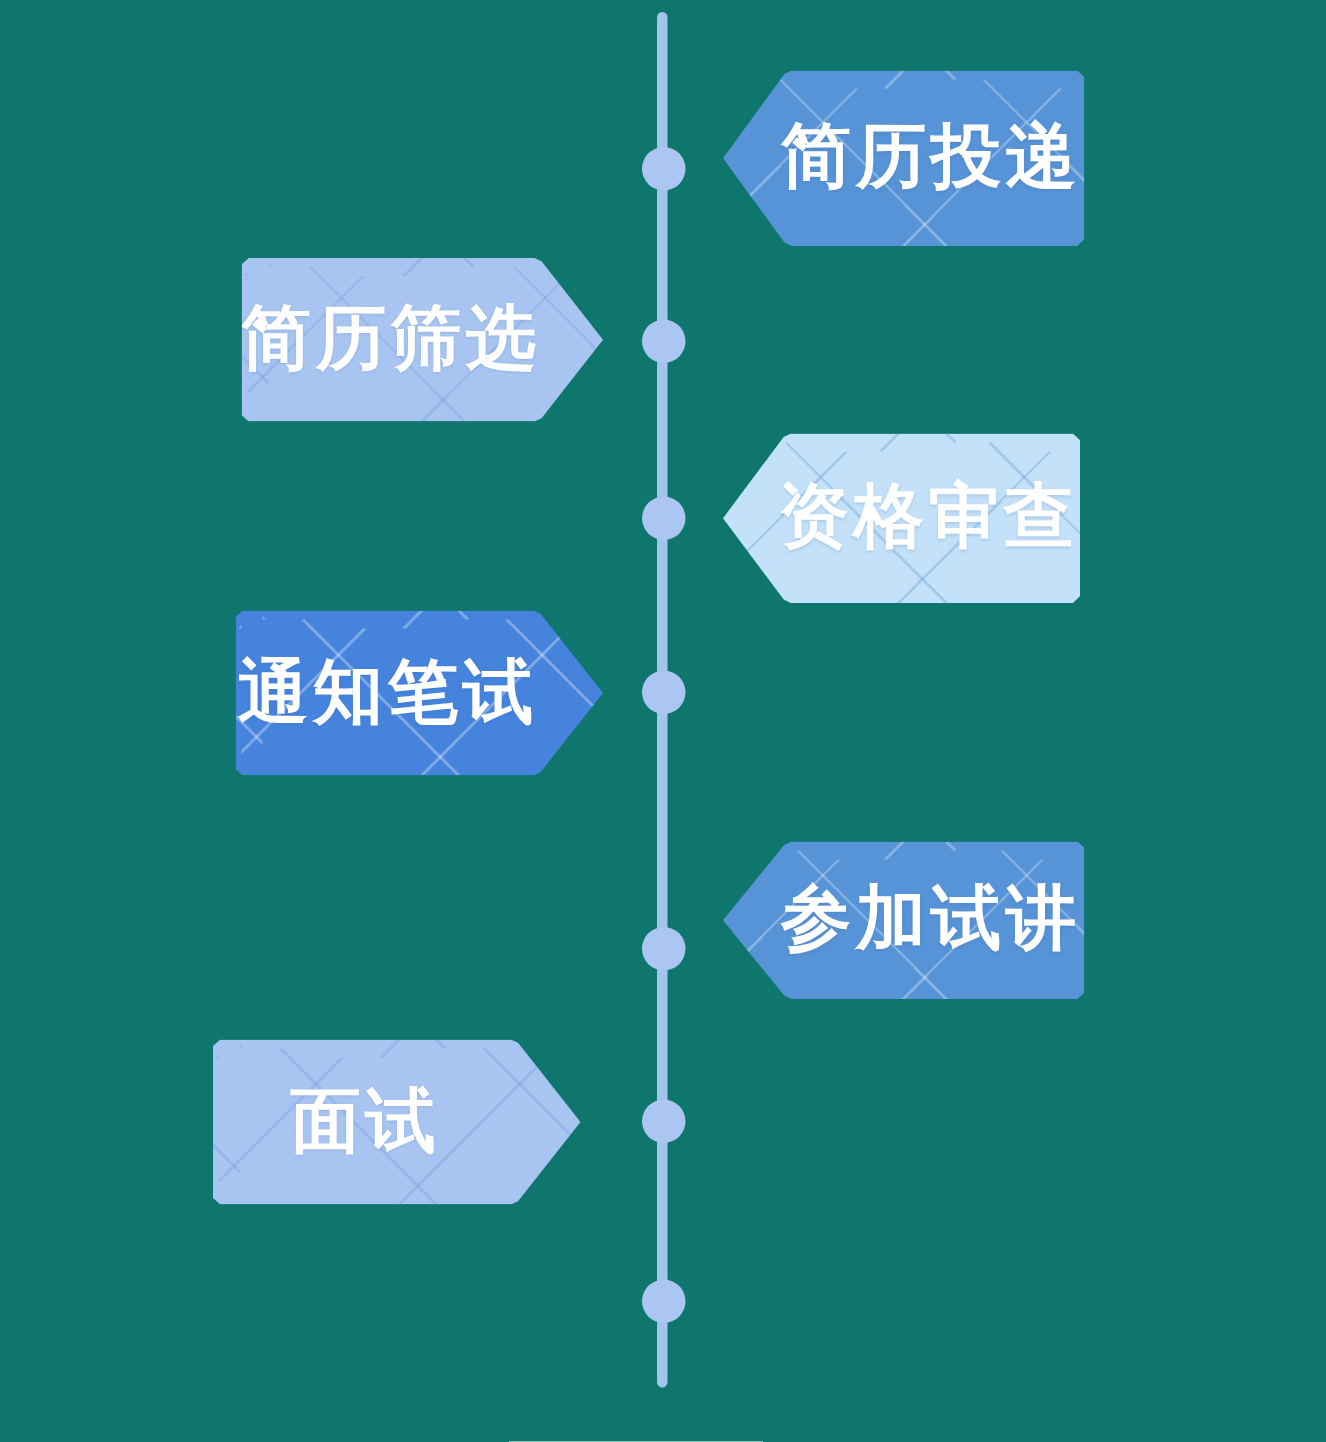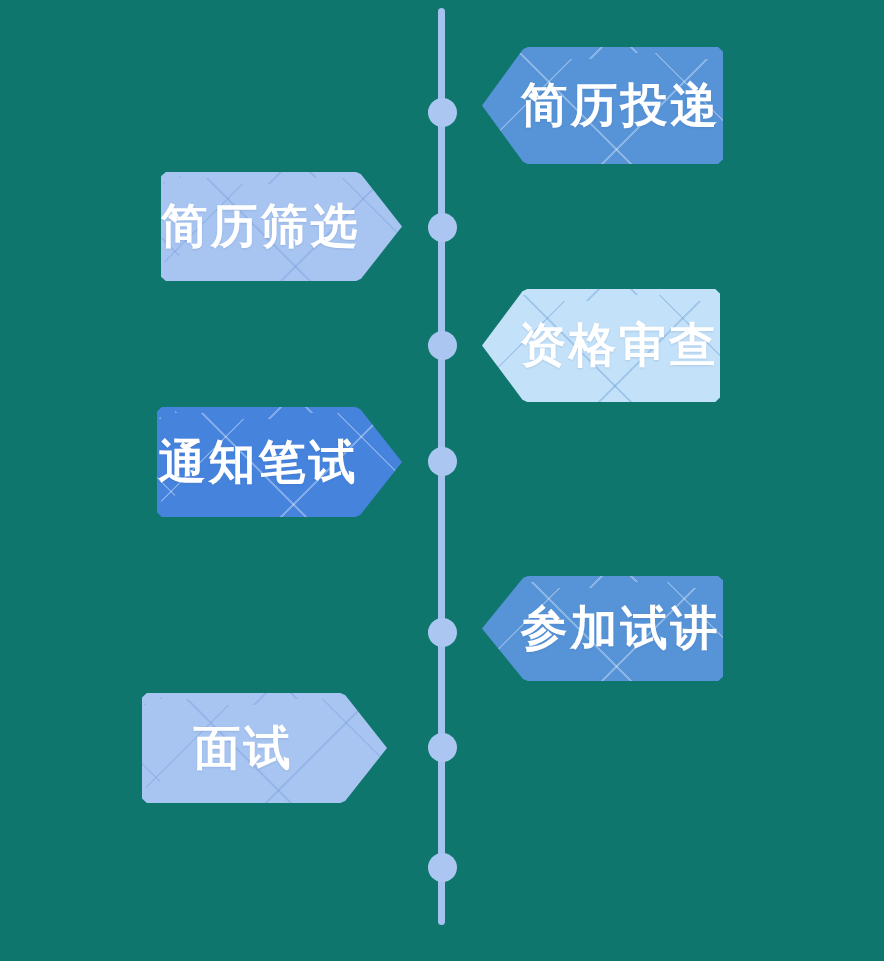--- a/index.html
+++ b/index.html
@@ -73,21 +73,21 @@
     white-space: nowrap;
     text-shadow: 0 1px 2px rgba(70,100,160,0.18);
     line-height: 1;
   }
 
   
   .s1 { left: 482px; top: 47px;  width: 241px; height: 117px; }
   .s2 { left: 161px; top: 172px; width: 241px; height: 109px; }
   .s3 { left: 482px; top: 289px; width: 238px; height: 113px; }
   .s4 { left: 157px; top: 407px; width: 245px; height: 110px; }
-  .s5 { left: 482px; top: 576px; width: 241px; height: 105px; text-align: right; }
+  .s5 { left: 482px; top: 561px; width: 241px; height: 105px; text-align: right; }
   .s6 { left: 142px; top: 693px; width: 245px; height: 110px; }
   .s7 { left: 480px; top: 813px; width: 241px; height: 110px; }
 
   .d1 { top: 98px; }
   .d2 { top: 213px; }
   .d3 { top: 331px; }
   .d4 { top: 447px; }
   .d5 { top: 618px; }
   .d6 { top: 733px; }
   .d7 { top: 853px; }

